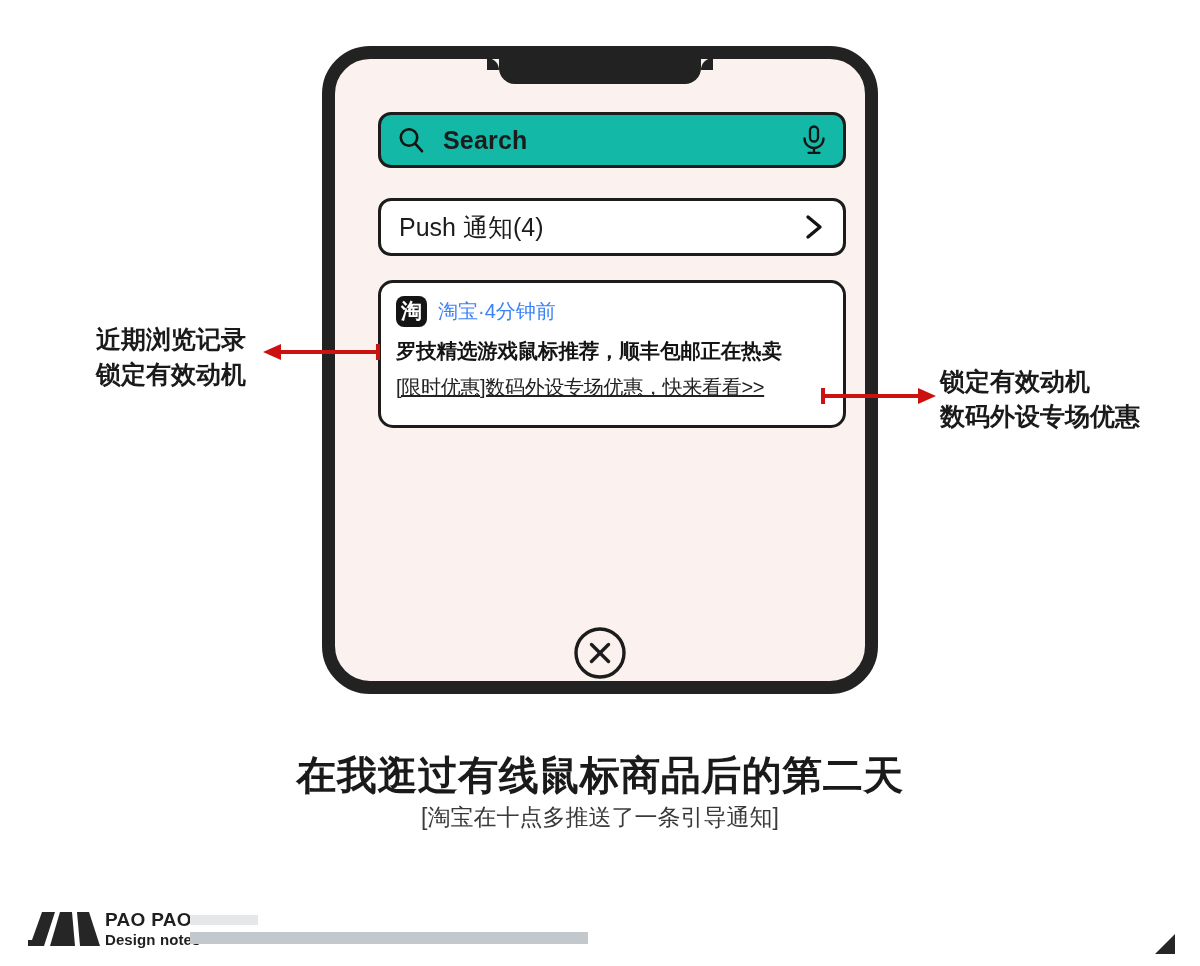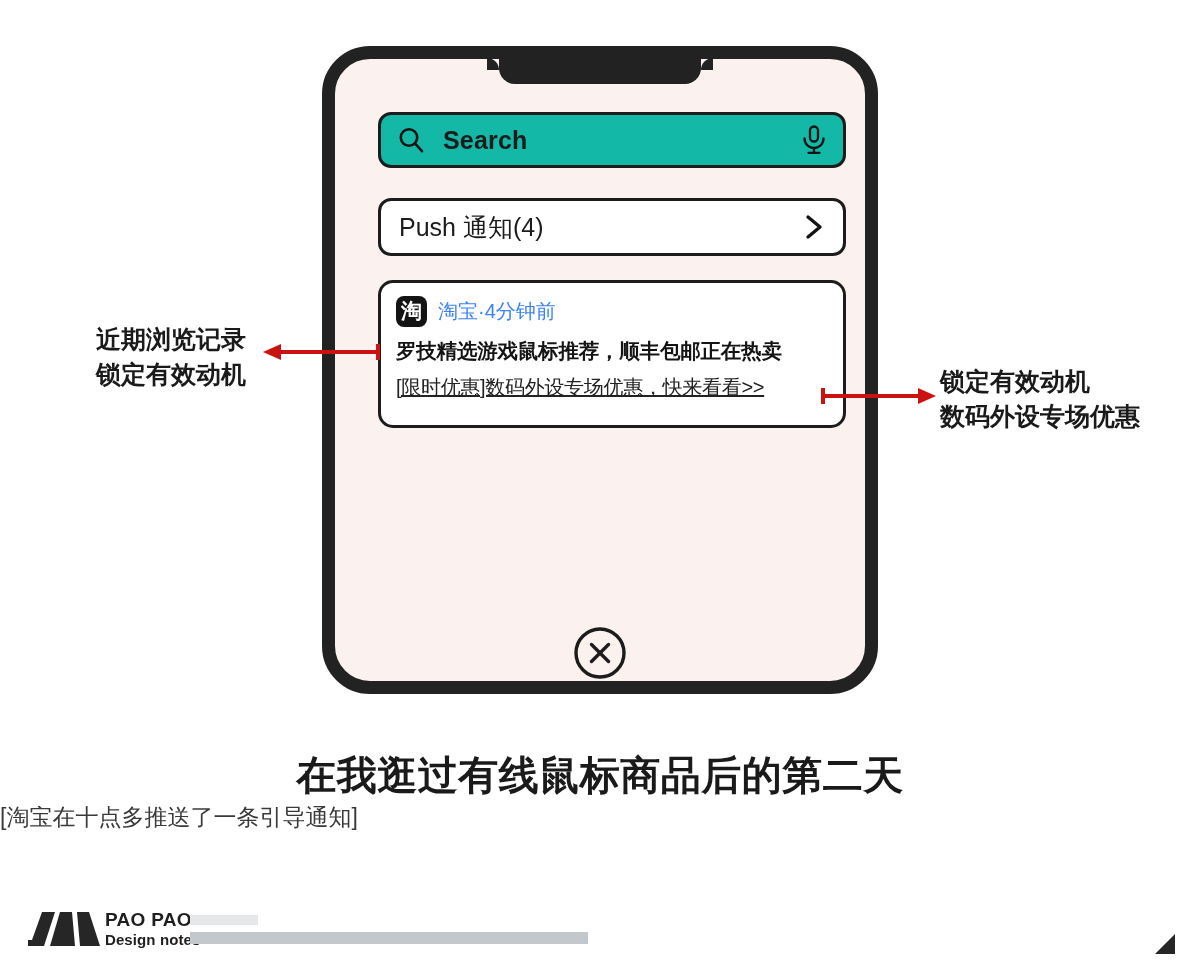--- a/index.html
+++ b/index.html
@@ -204,20 +204,21 @@
     text-align: center;
     font-size: 40px;
     font-weight: 700;
     color: #1a1a1a;
     letter-spacing: .5px;
   }
   .caption-sub {
     position: absolute;
     left: 0; right: 0;
     top: 802px;
+    text-align: center;
     font-size: 23px;
     font-weight: 400;
     color: #3a3a3a;
   }
 
   
   .footer-logo-mark { position: absolute; left: 28px; top: 908px; }
   .footer-brand {
     position: absolute;
     left: 105px;

